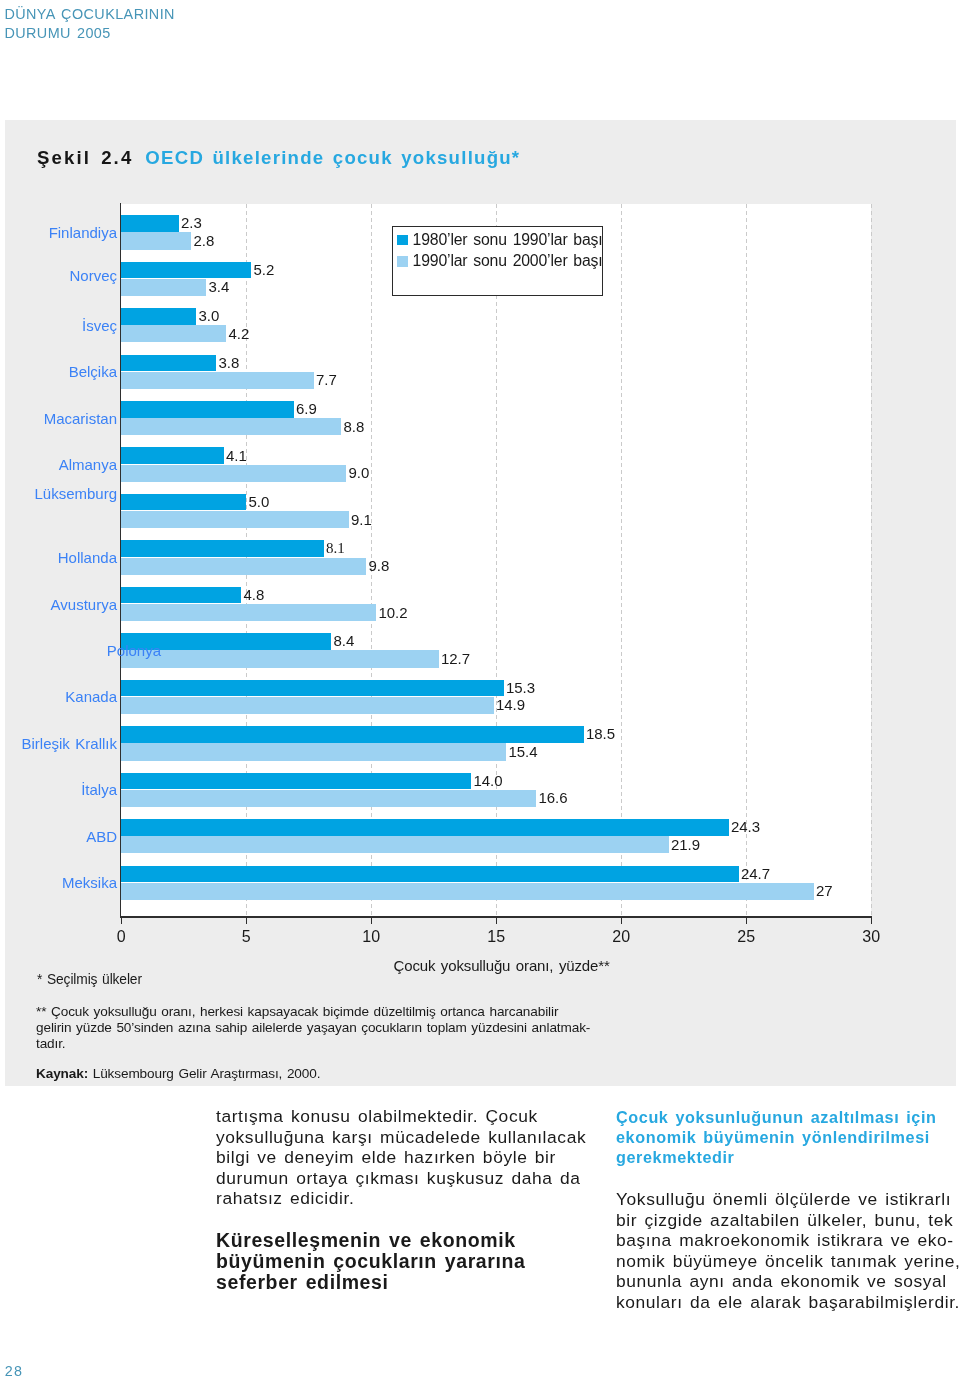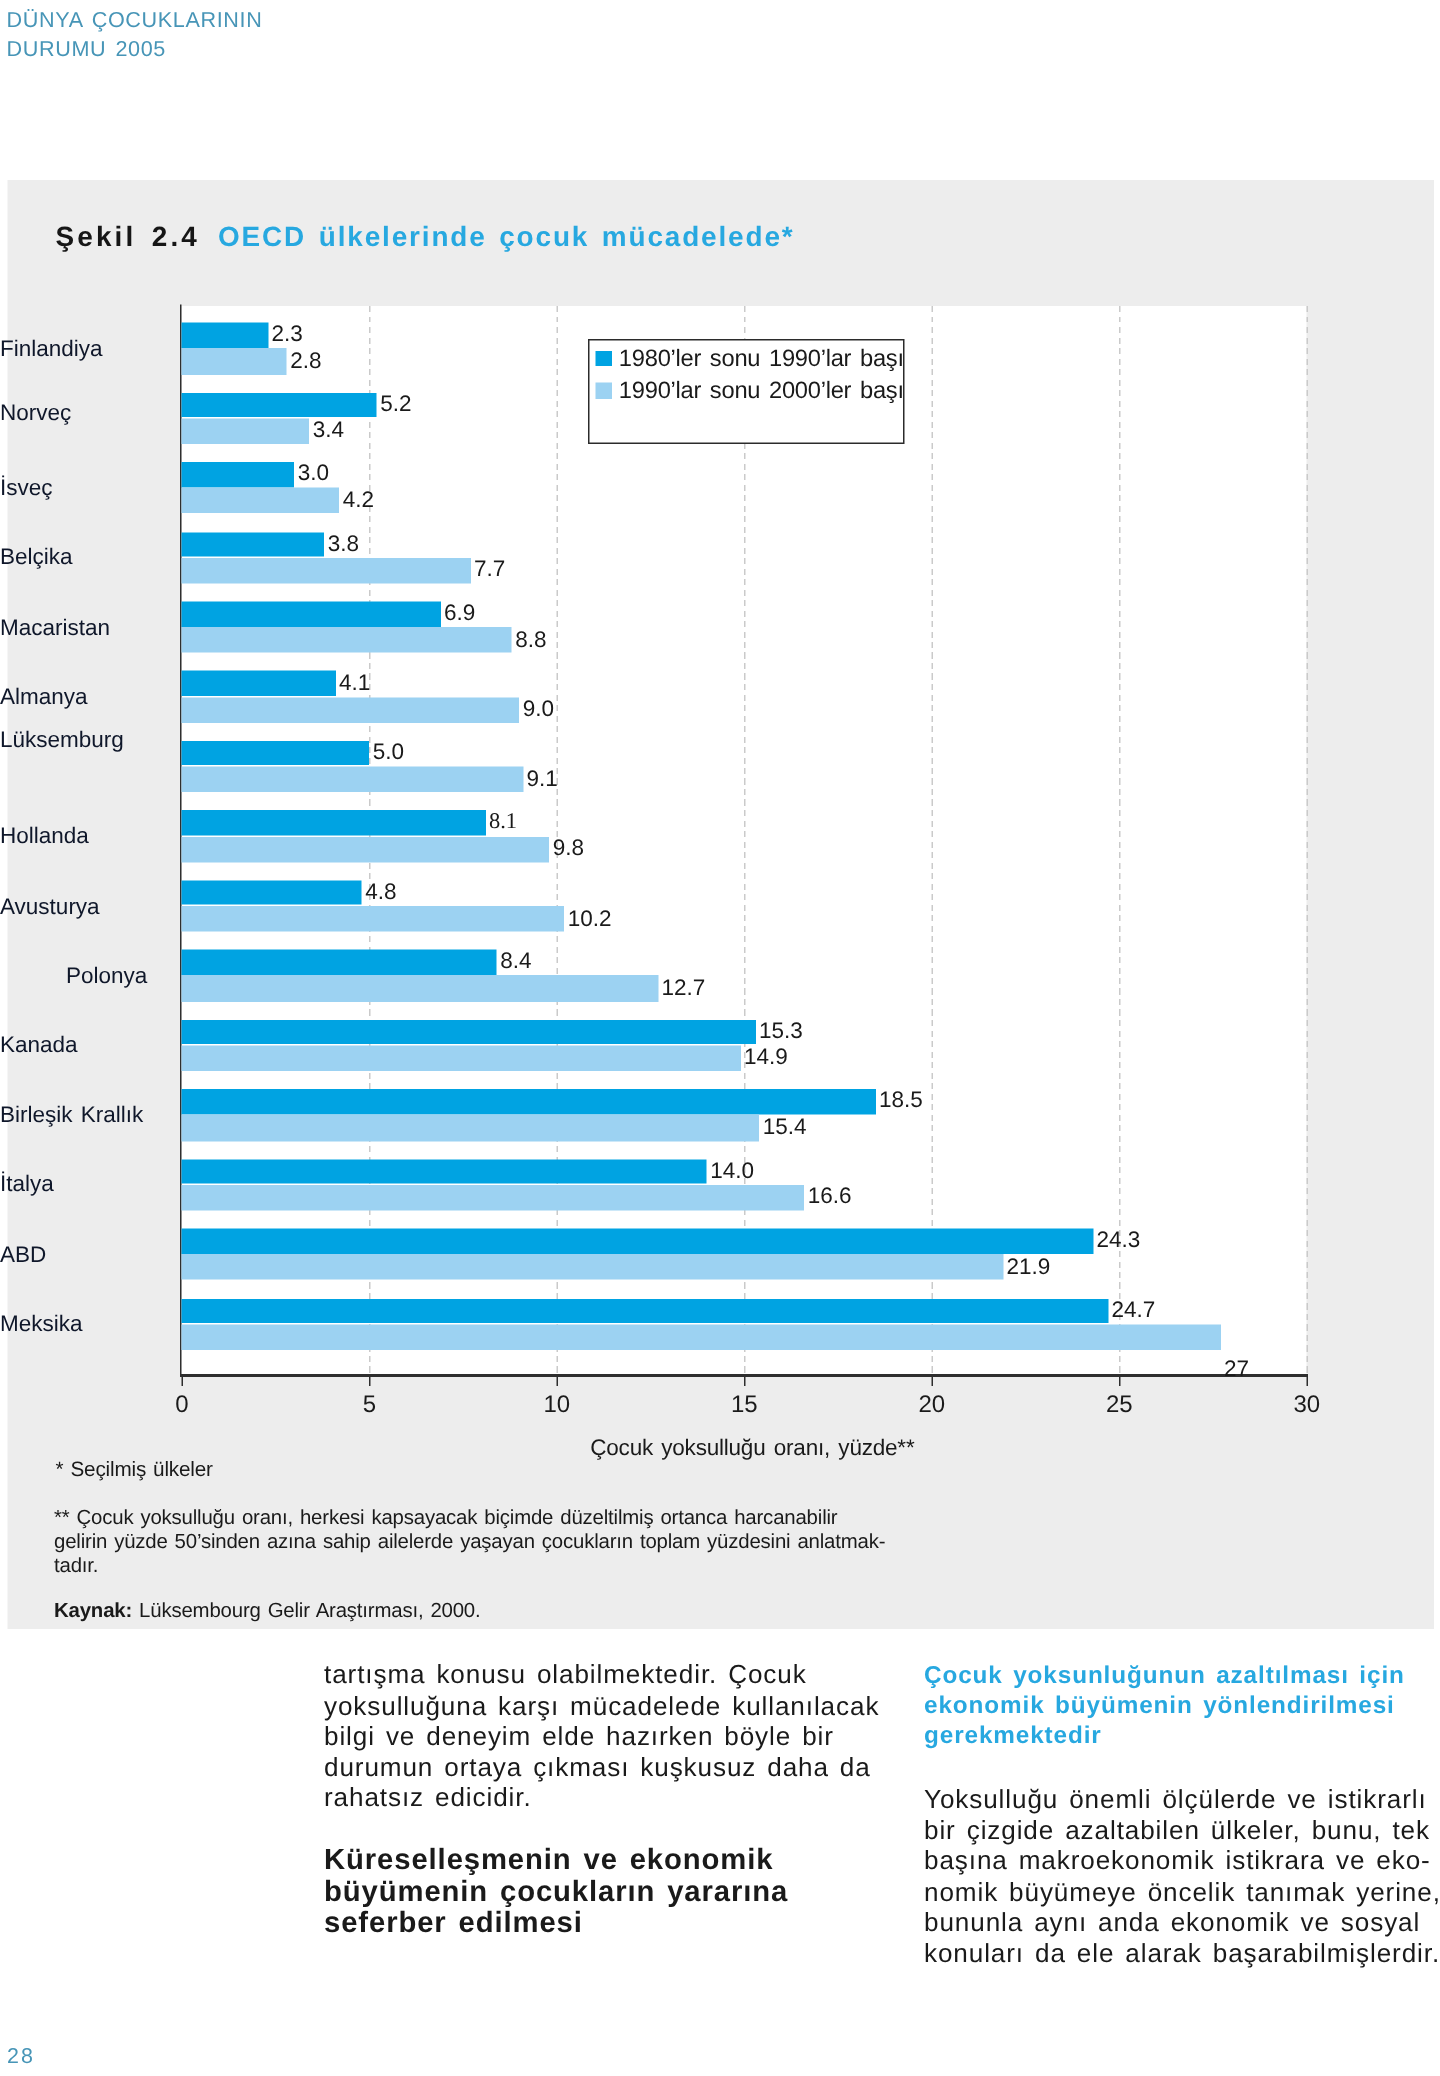--- a/index.html
+++ b/index.html
@@ -25,21 +25,21 @@
   #plot{left:121px;top:204px;width:750px;height:712px;background:#ffffff;}
   .grid{position:absolute;top:0;width:1px;height:712px;background:repeating-linear-gradient(to bottom,#cacaca 0 4px,rgba(255,255,255,0) 4px 7px);}
   #yaxis{left:119.9px;top:203.4px;width:1.6px;height:714px;background:#2e2e2e;}
   #xaxis{left:120px;top:916.2px;width:752px;height:1.6px;background:#2e2e2e;}
   .tick{position:absolute;top:917.6px;width:1.5px;height:6.4px;background:#2e2e2e;}
   .ticklabel{position:absolute;top:928px;font-size:16px;color:#1a1a1a;text-align:center;width:40px;}
   .bar{position:absolute;}
   .bar.d{background:#00a3e2;}
   .bar.l{background:#9cd2f2;}
   .vlabel{position:absolute;font-size:15px;color:#1a1a1a;white-space:nowrap;}
-  .clabel{position:absolute;font-size:15px;color:#0f172a;word-spacing:1.3px;white-space:nowrap;}
+  .clabel{position:absolute;font-size:15px;color:#3b82f6;text-align:right;word-spacing:1.3px;white-space:nowrap;}
 
   #legend{left:392.2px;top:226px;width:210.6px;height:70px;border:1.6px solid #2b2b2b;background:#ffffff;box-sizing:border-box;}
   .lgrow{position:absolute;left:4px;font-size:15.8px;letter-spacing:-0.17px;word-spacing:1.6px;white-space:nowrap;}
   .sw{display:inline-block;width:10.4px;height:10.4px;vertical-align:-0.4px;margin-right:5px;}
   #axtitle{left:393.5px;top:957px;font-size:15px;letter-spacing:-0.14px;word-spacing:1.5px;white-space:nowrap;}
 
   
   .note{position:absolute;font-size:13.8px;letter-spacing:-0.12px;word-spacing:1px;white-space:nowrap;}
   #note1{left:37px;top:972.2px;}
   #note2{left:36px;top:1003.5px;font-size:13.6px;line-height:16.2px;}
@@ -59,21 +59,21 @@
 </head>
 <body>
 
 <div class="abs" id="runhead">
   <div>DÜNYA ÇOCUKLARININ</div>
   <div>DURUMU 2005</div>
 </div>
 
 <div class="abs" id="panel"></div>
 
-<div class="abs" id="figtitle"><span class="num">Şekil 2.4</span><span class="name">OECD ülkelerinde çocuk mücadelede*</span></div>
+<div class="abs" id="figtitle"><span class="num">Şekil 2.4</span><span class="name">OECD ülkelerinde çocuk yoksulluğu*</span></div>
 
 <div class="abs" id="plot">
     <div class="grid" style="left: 125px;"></div>
     <div class="grid" style="left: 250px;"></div>
     <div class="grid" style="left: 375px;"></div>
     <div class="grid" style="left: 500px;"></div>
     <div class="grid" style="left: 625px;"></div>
     <div class="grid" style="left: 750px;"></div>
   </div>
 <div class="abs" id="yaxis"></div>
@@ -209,14 +209,14 @@
 <div class="vlabel abs" style="left: 538.45px; top: 789.3px;">16.6</div>
 <div class="clabel abs" style="left: 0px; width: 117px; top: 781.35px;">İtalya</div>
 <div class="bar abs d" style="left: 121.25px; top: 819.05px; width: 607.5px; height: 16.5px;"></div>
 <div class="vlabel abs" style="left: 730.95px; top: 818.2px;">24.3</div>
 <div class="bar abs l" style="left: 121.25px; top: 836.25px; width: 547.5px; height: 17.2px;"></div>
 <div class="vlabel abs" style="left: 670.95px; top: 835.75px;">21.9</div>
 <div class="clabel abs" style="left: 0px; width: 117px; top: 827.8px;">ABD</div>
 <div class="bar abs d" style="left: 121.25px; top: 865.5px; width: 617.5px; height: 16.5px;"></div>
 <div class="vlabel abs" style="left: 740.95px; top: 864.65px;">24.7</div>
 <div class="bar abs l" style="left: 121.25px; top: 882.7px; width: 692.5px; height: 17.2px;"></div>
-<div class="vlabel abs" style="left: 815.95px; top: 882.2px; margin-top: 22px;">27</div>
+<div class="vlabel abs" style="left: 815.95px; top: 882.2px;">27</div>
 <div class="clabel abs" style="left: 0px; width: 117px; top: 874.25px;">Meksika</div>
 
 </body></html>

